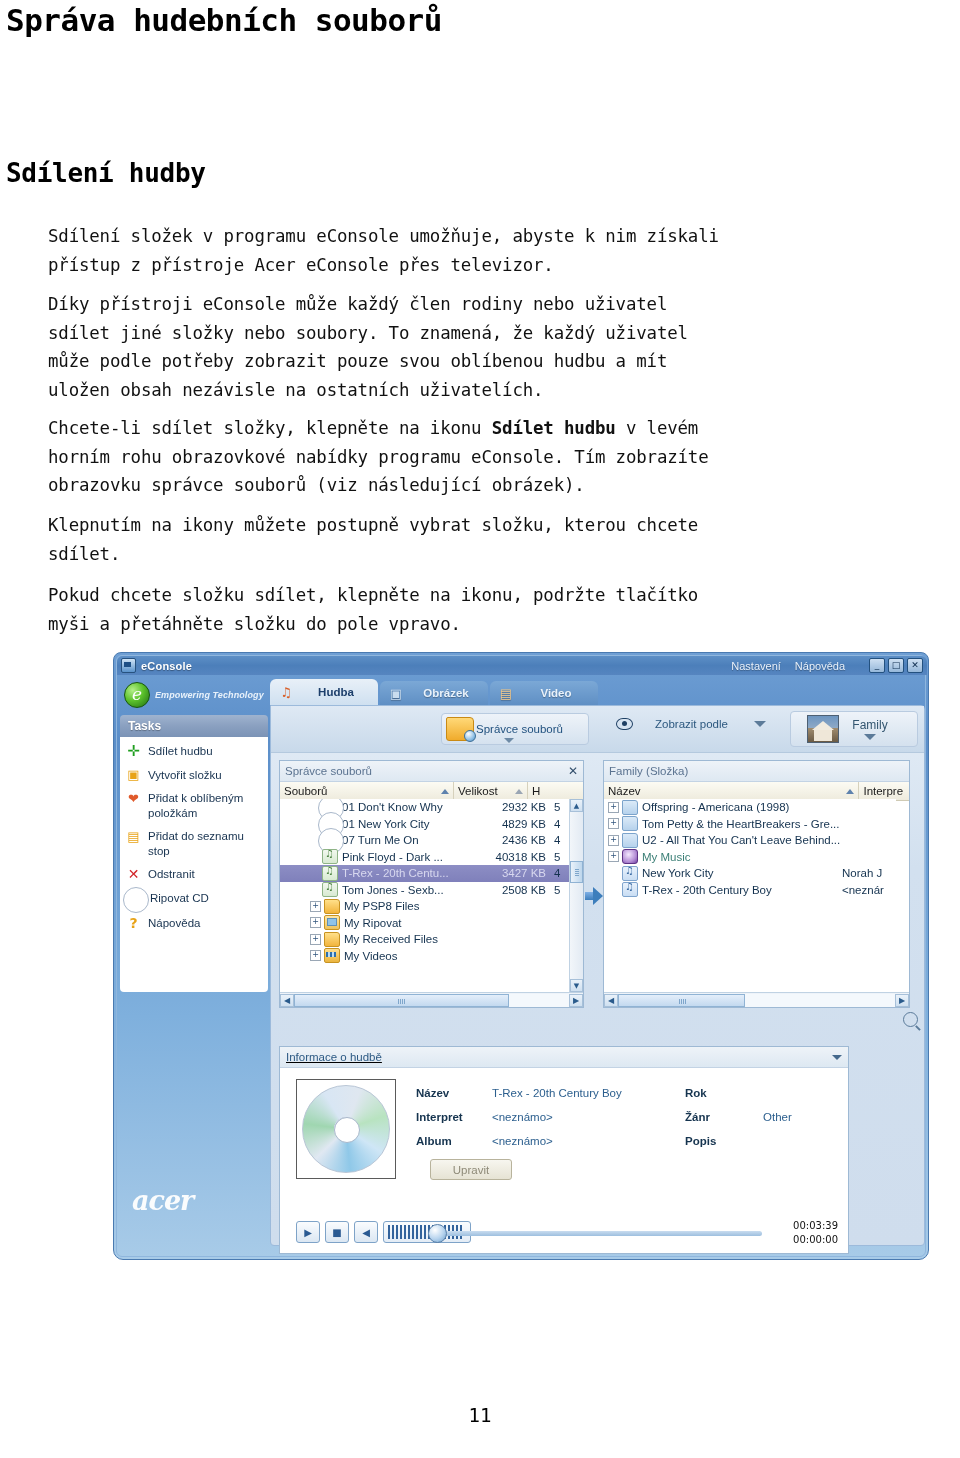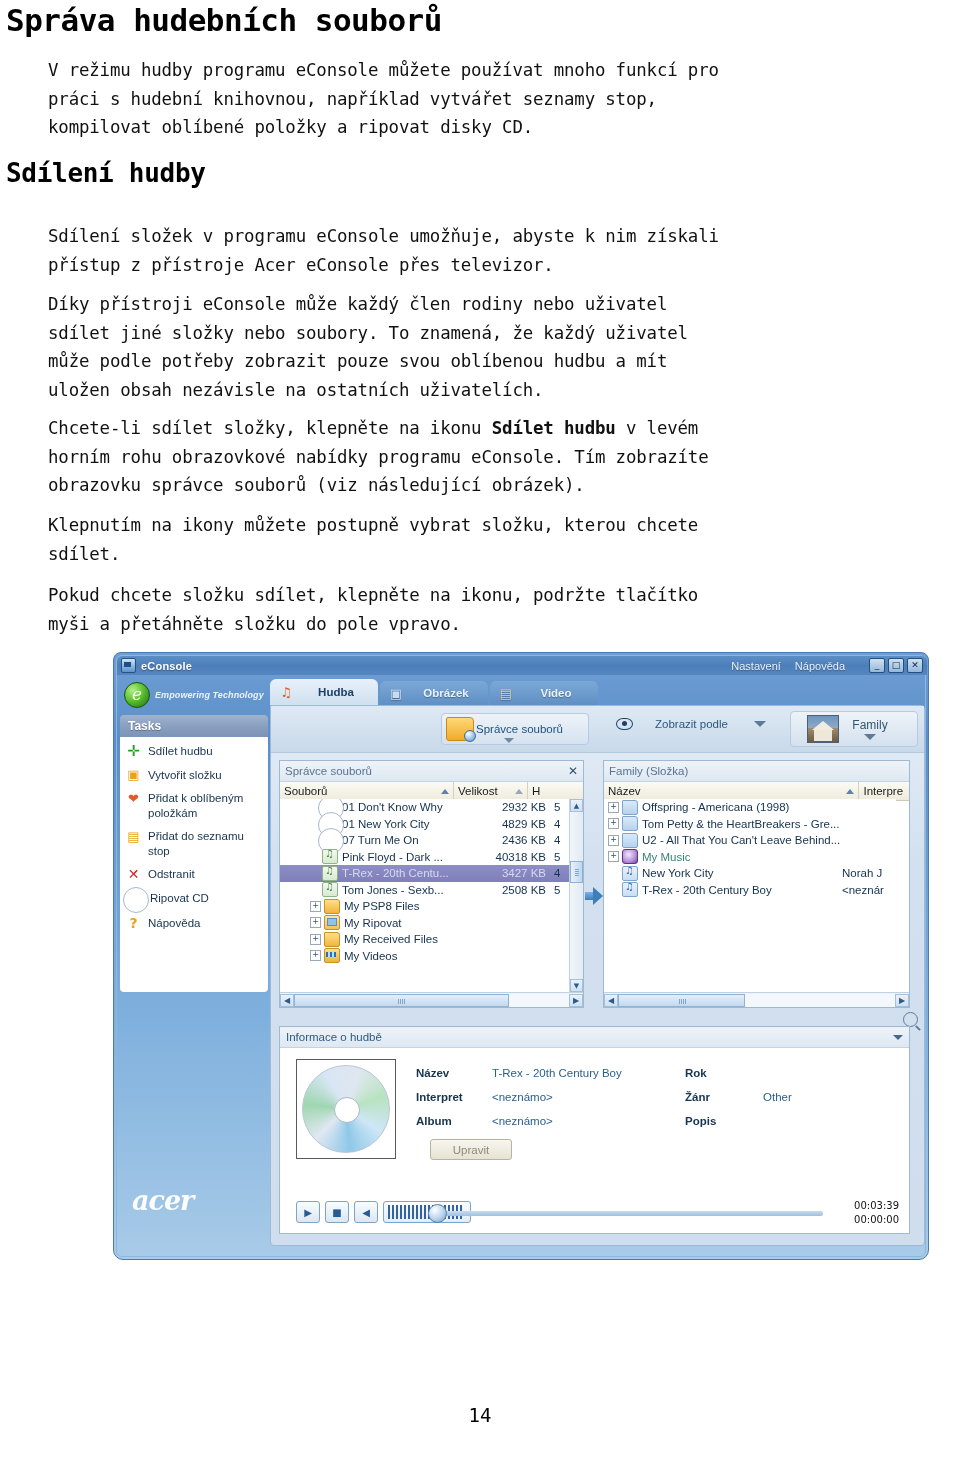--- a/index.html
+++ b/index.html
@@ -671,25 +671,26 @@
     content:"";
     position:absolute; right:-4px; bottom:-3px;
     width: 6px; height: 1.8px;
     background:#5b7b9a;
     transform: rotate(45deg);
   }
 
   
   .infopane {
     position: absolute;
-    left: 8px; top: 320px;
-    width: 631px; height: 208px;
+    left: 8px; top: 340px;
+    width: 570px; height: 208px;
     background: #ffffff;
     border: 1px solid #9eb9d4;
     box-sizing: border-box;
+    text-decoration: underline;
   }
   .info-hdr {
     height: 20px;
     background: linear-gradient(180deg,#eef3f8,#dde8f2);
     border-bottom: 1px solid #c3d3e4;
     display: flex; align-items: center;
     padding: 0 6px;
     font-size: 11.5px;
     color: #2d5a84;
   }
@@ -807,23 +808,20 @@
     font-family: "DejaVu Sans", sans-serif;
   }
 </style>
 </head>
 <body>
 
 <div class="page">
 
   <h1 class="doc-h1">Správa hudebních souborů</h1>
 
-  <p class="para" id="p1">V režimu hudby programu eConsole můžete používat mnoho funkcí pro
-práci s hudební knihovnou, například vytvářet seznamy stop,
-kompilovat oblíbené položky a ripovat disky CD.</p>
 
   <h2 class="doc-h2">Sdílení hudby</h2>
 
   <p class="para" id="p2">Sdílení složek v programu eConsole umožňuje, abyste k nim získali
 přístup z přístroje Acer eConsole přes televizor.</p>
   <p class="para" id="p3">Díky přístroji eConsole může každý člen rodiny nebo uživatel
 sdílet jiné složky nebo soubory. To znamená, že každý uživatel
 může podle potřeby zobrazit pouze svou oblíbenou hudbu a mít
 uložen obsah nezávisle na ostatních uživatelích.</p>
 
@@ -1156,14 +1154,14 @@
           <div class="times">
             <div>00:03:39</div>
             <div>00:00:00</div>
           </div>
         </div>
 
       </div>
     </div>
   </div>
 
-  <div class="page-number">14</div>
+  <div class="page-number">11</div>
 </div>
 
 </body></html>

